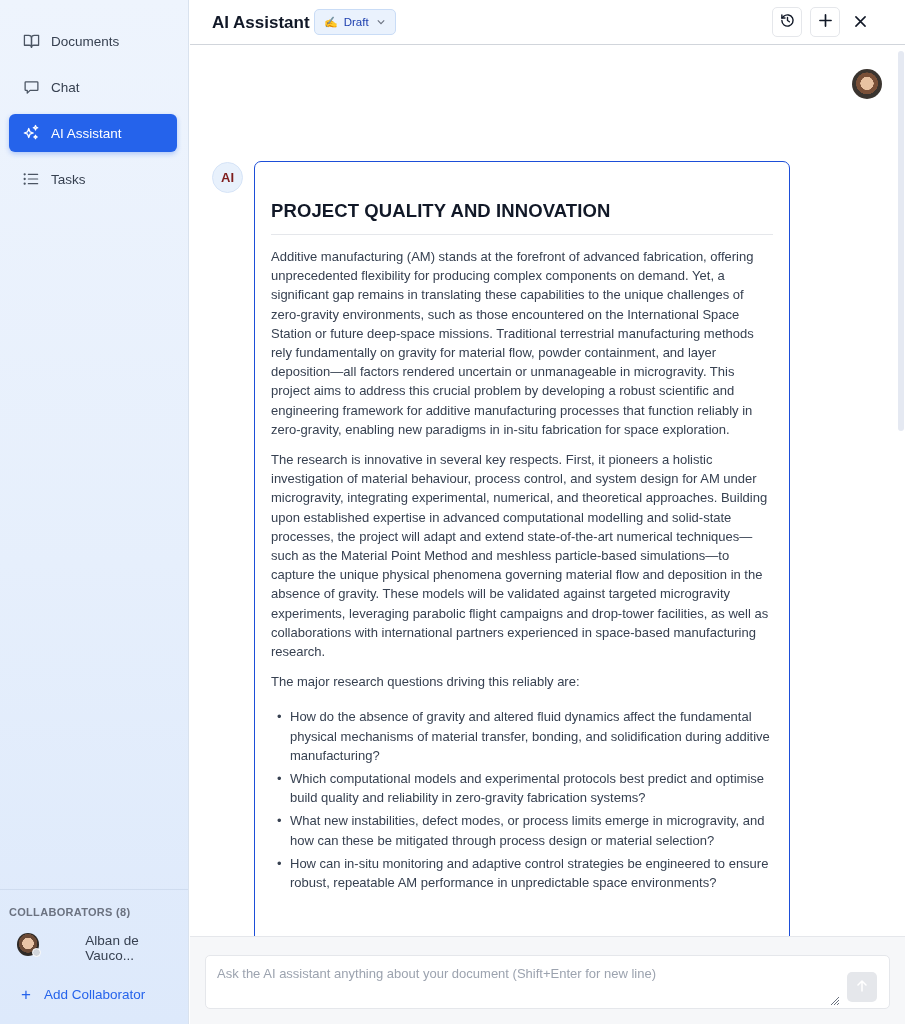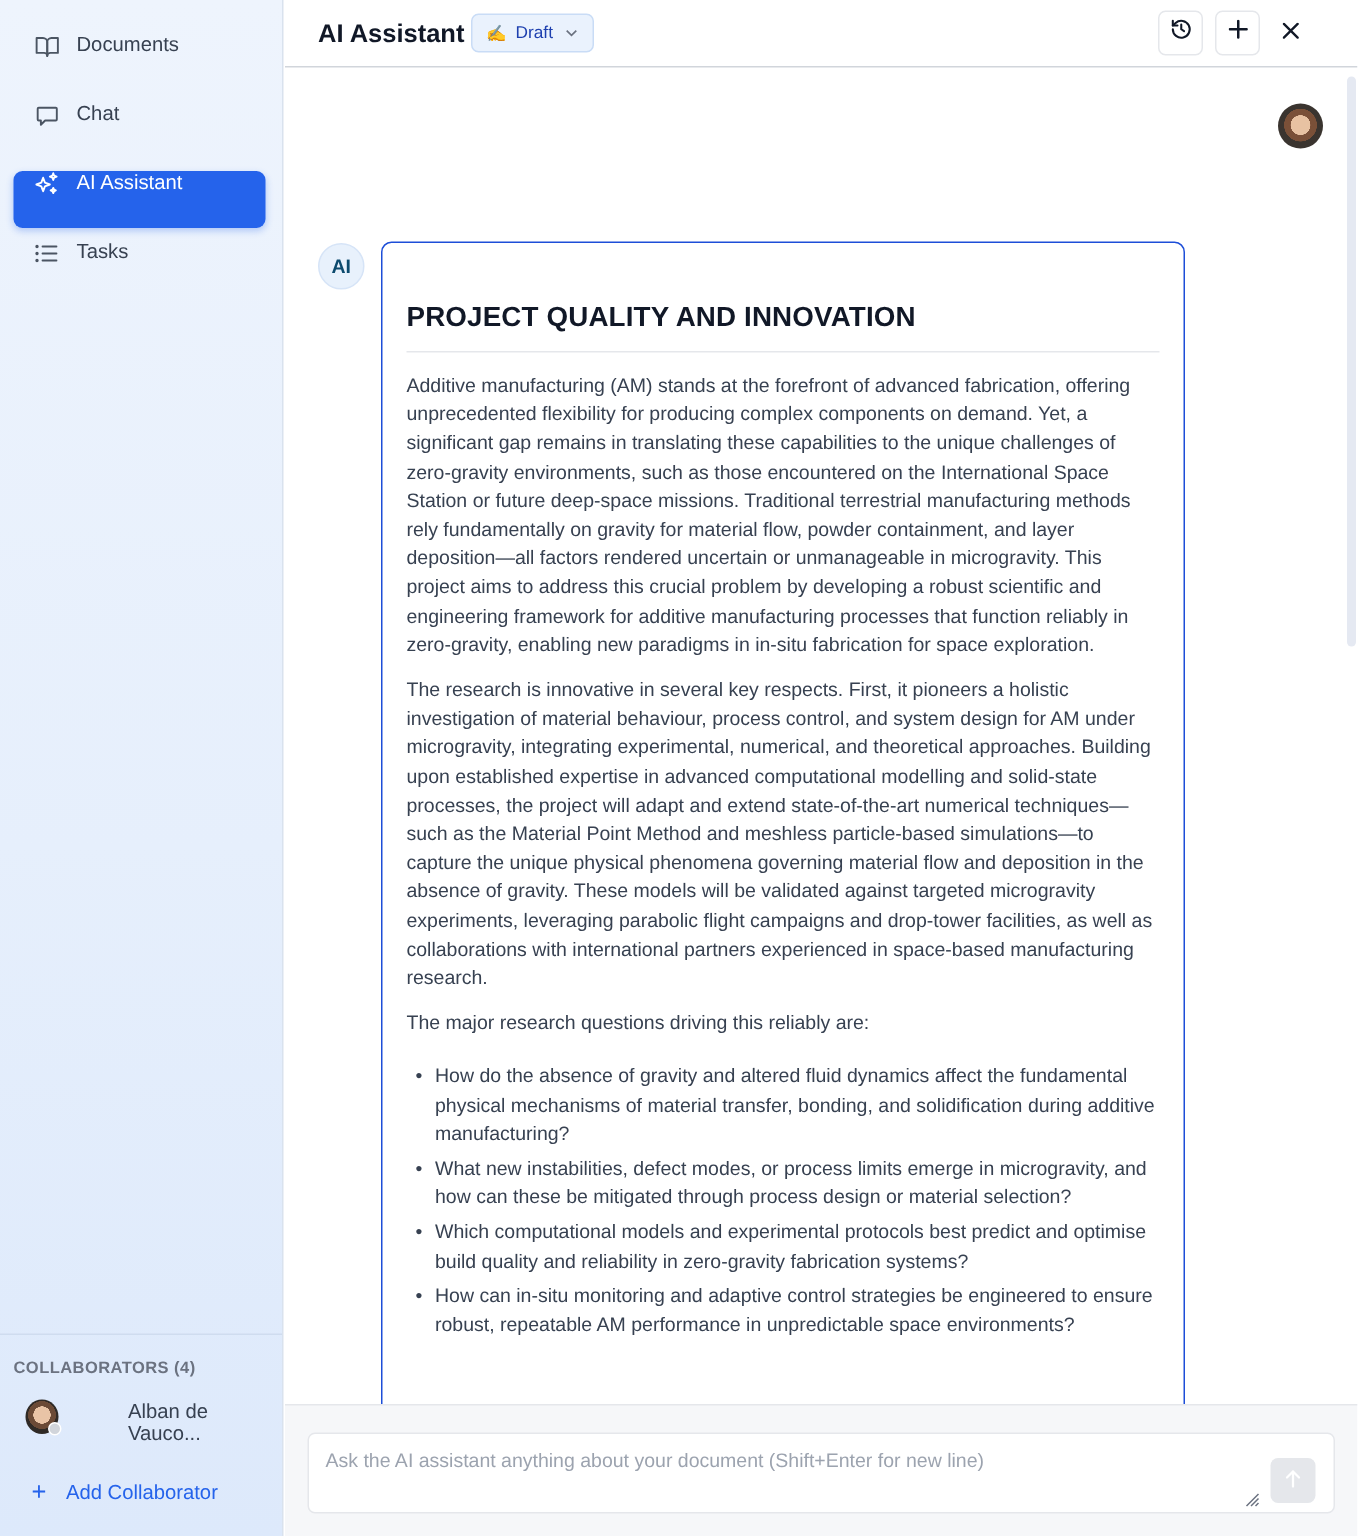--- a/index.html
+++ b/index.html
@@ -12,21 +12,21 @@
   }
   
   .sidebar {
     position: absolute; left: 0; top: 0; width: 189px; height: 1024px;
     background: linear-gradient(180deg, #eef4fd 0%, #e6effc 55%, #dde9fb 100%);
     border-right: 1px solid #d9e2ee;
   }
   .nav { position: absolute; top: 12px; left: 0; right: 0; }
   .nav-item {
     position: relative; height: 38px; margin: 0 11px 8px 9px;
-    display: flex; align-items: flex-start; padding-left: 13px;
+    display: flex; align-items: center; padding-left: 13px;
     border-radius: 6px; font-size: 13.5px; color: #374151; cursor: pointer;
   }
   .nav-item .ico { width: 18px; height: 18px; margin-right: 11px; display: flex; align-items: center; justify-content: center; color: #4b5563; }
   .nav-item.active { background: #2563eb; color: #ffffff; box-shadow: 0 2px 5px rgba(37,99,235,0.3); }
   .nav-item.active .ico { color: #ffffff; }
 
   .collab { position: absolute; left: 0; right: 0; top: 889px; border-top: 1px solid #cfdcef; }
   .collab-title { font-size: 11px; color: #6b7280; letter-spacing: 0.3px; margin: 16px 0 0 9px; font-weight: bold; }
   .collab-user { display: flex; align-items: flex-start; margin: 15px 0 0 17px; font-size: 13.5px; color: #374151; gap: 35px; }
   .avatar-sm { width: 23px; height: 23px; border-radius: 50%; position: relative; margin-right: 11px;
@@ -47,21 +47,21 @@
   .hdr-close { position: absolute; top: 7px; right: 30px; width: 30px; height: 30px; display: flex; align-items: center; justify-content: center; color: #111827; cursor: pointer; font-size: 16px; }
 
   
   .chat { position: absolute; left: 190px; top: 46px; right: 0; height: 890px; overflow: hidden; background: #fff; }
   .scrollbar { position: absolute; right: 1px; top: 5px; width: 6px; height: 380px; border-radius: 3px; background: #e5e9f2; }
   .user-msg { position: absolute; left: 114px; top: 23px; width: 536px; padding: 16px 15px 15px 15px; background: #0b6ff2;
     color: #ffffff; font-size: 13px; line-height: 19px; border-radius: 7px; }
   .user-avatar { position: absolute; left: 662px; top: 23px; width: 30px; height: 30px; border-radius: 50%;
     background: radial-gradient(circle at 50% 48%, #e8c2a2 0 30%, #7a5038 31% 50%, #3a342f 51%); }
   .ai-badge { position: absolute; left: 22px; top: 116px; width: 31px; height: 31px; border-radius: 50%; background: #e8f1fc;
-    border: 1px solid #d6e4f7; display: flex; align-items: center; justify-content: center; color: #0c4a6e; font-size: 13px; font-weight: 600; }
+    border: 1px solid #d6e4f7; display: flex; align-items: center; justify-content: center; color: #7f1d1d; font-size: 13px; font-weight: 600; }
   .ai-card { position: absolute; left: 64px; top: 115px; width: 536px; height: 800px; border: 1px solid #1d4ed8; border-radius: 7px;
     background: #ffffff; padding: 38px 16px 0 16px; overflow: hidden; }
   .ai-card h2 { font-size: 18.5px; font-weight: bold; color: #111827; padding-bottom: 12px; border-bottom: 1px solid #e5e7eb; margin-bottom: 12px; letter-spacing: 0.1px; }
   .ai-card p { font-size: 13px; line-height: 19.2px; color: #374151; margin-bottom: 11px; }
   .ai-card ul { list-style: none; margin: 16px 0 11px 0; }
   .ai-card li { position: relative; padding-left: 19px; font-size: 13px; line-height: 19.2px; color: #374151; margin-bottom: 4px; }
   .ai-card li::before { content: "•"; position: absolute; left: 6px; top: 0; color: #374151; }
 
   
   .composer-wrap { position: absolute; left: 190px; top: 936px; right: 0; bottom: 0; background: #f6f7f9; border-top: 1px solid #e5e7eb; }
@@ -112,21 +112,21 @@
             <circle cx="2.5" cy="3" r="0.8" fill="currentColor"></circle>
             <circle cx="2.5" cy="10" r="0.8" fill="currentColor"></circle>
             <circle cx="2.5" cy="17" r="0.8" fill="currentColor"></circle>
           </svg>
       </span>
       <span>Tasks</span>
     </div>
   </nav>
 
   <section class="collab">
-    <div class="collab-title">COLLABORATORS (4)</div>
+    <div class="collab-title">COLLABORATORS (8)</div>
     <div class="collab-user">
       <div class="avatar-sm">
         <span class="status-dot"></span>
       </div>
       <span>Alban de Vauco...</span>
     </div>
     <div class="add-collab">
       <span class="plus">+</span>
       <span>Add Collaborator</span>
     </div>
@@ -173,22 +173,22 @@
   <div class="user-avatar"></div>
 
   <div class="ai-badge">AI</div>
   <article class="ai-card">
     <h2>PROJECT QUALITY AND INNOVATION</h2>
     <p>Additive manufacturing (AM) stands at the forefront of advanced fabrication, offering unprecedented flexibility for producing complex components on demand. Yet, a significant gap remains in translating these capabilities to the unique challenges of zero-gravity environments, such as those encountered on the International Space Station or future deep-space missions. Traditional terrestrial manufacturing methods rely fundamentally on gravity for material flow, powder containment, and layer deposition—all factors rendered uncertain or unmanageable in microgravity. This project aims to address this crucial problem by developing a robust scientific and engineering framework for additive manufacturing processes that function reliably in zero-gravity, enabling new paradigms in in-situ fabrication for space exploration.</p>
     <p>The research is innovative in several key respects. First, it pioneers a holistic investigation of material behaviour, process control, and system design for AM under microgravity, integrating experimental, numerical, and theoretical approaches. Building upon established expertise in advanced computational modelling and solid-state processes, the project will adapt and extend state-of-the-art numerical techniques—such as the Material Point Method and meshless particle-based simulations—to capture the unique physical phenomena governing material flow and deposition in the absence of gravity. These models will be validated against targeted microgravity experiments, leveraging parabolic flight campaigns and drop-tower facilities, as well as collaborations with international partners experienced in space-based manufacturing research.</p>
     <p>The major research questions driving this reliably are:</p>
     <ul>
       <li>How do the absence of gravity and altered fluid dynamics affect the fundamental physical mechanisms of material transfer, bonding, and solidification during additive manufacturing?</li>
+      <li>Which computational models and experimental protocols best predict and optimise build quality and reliability in zero-gravity fabrication systems?</li>
       <li>What new instabilities, defect modes, or process limits emerge in microgravity, and how can these be mitigated through process design or material selection?</li>
-      <li>Which computational models and experimental protocols best predict and optimise build quality and reliability in zero-gravity fabrication systems?</li>
       <li>How can in-situ monitoring and adaptive control strategies be engineered to ensure robust, repeatable AM performance in unpredictable space environments?</li>
     </ul>
   </article>
 
   <div class="scrollbar"></div>
 </main>
 
 <footer class="composer-wrap">
   <div class="composer">
     <textarea placeholder="Ask the AI assistant anything about your document (Shift+Enter for new line)" style=""></textarea>

